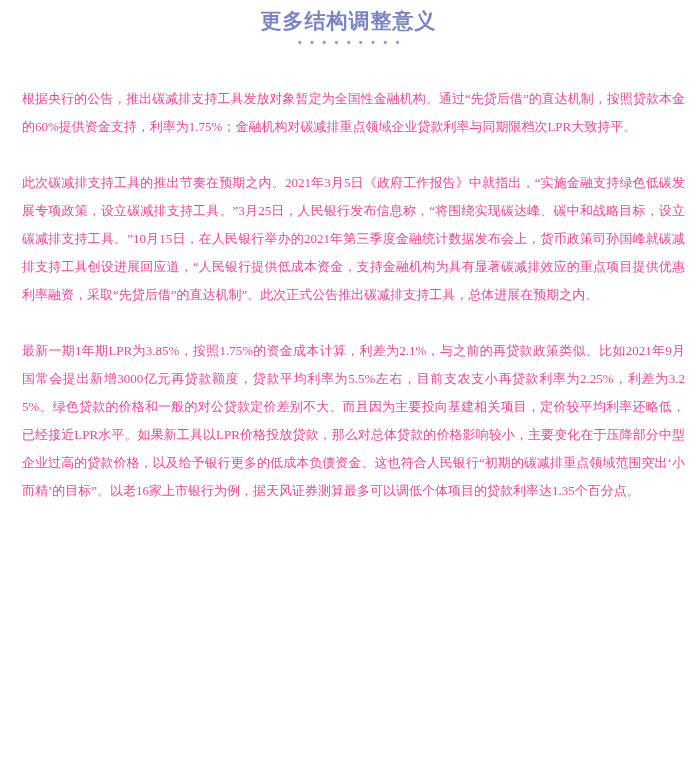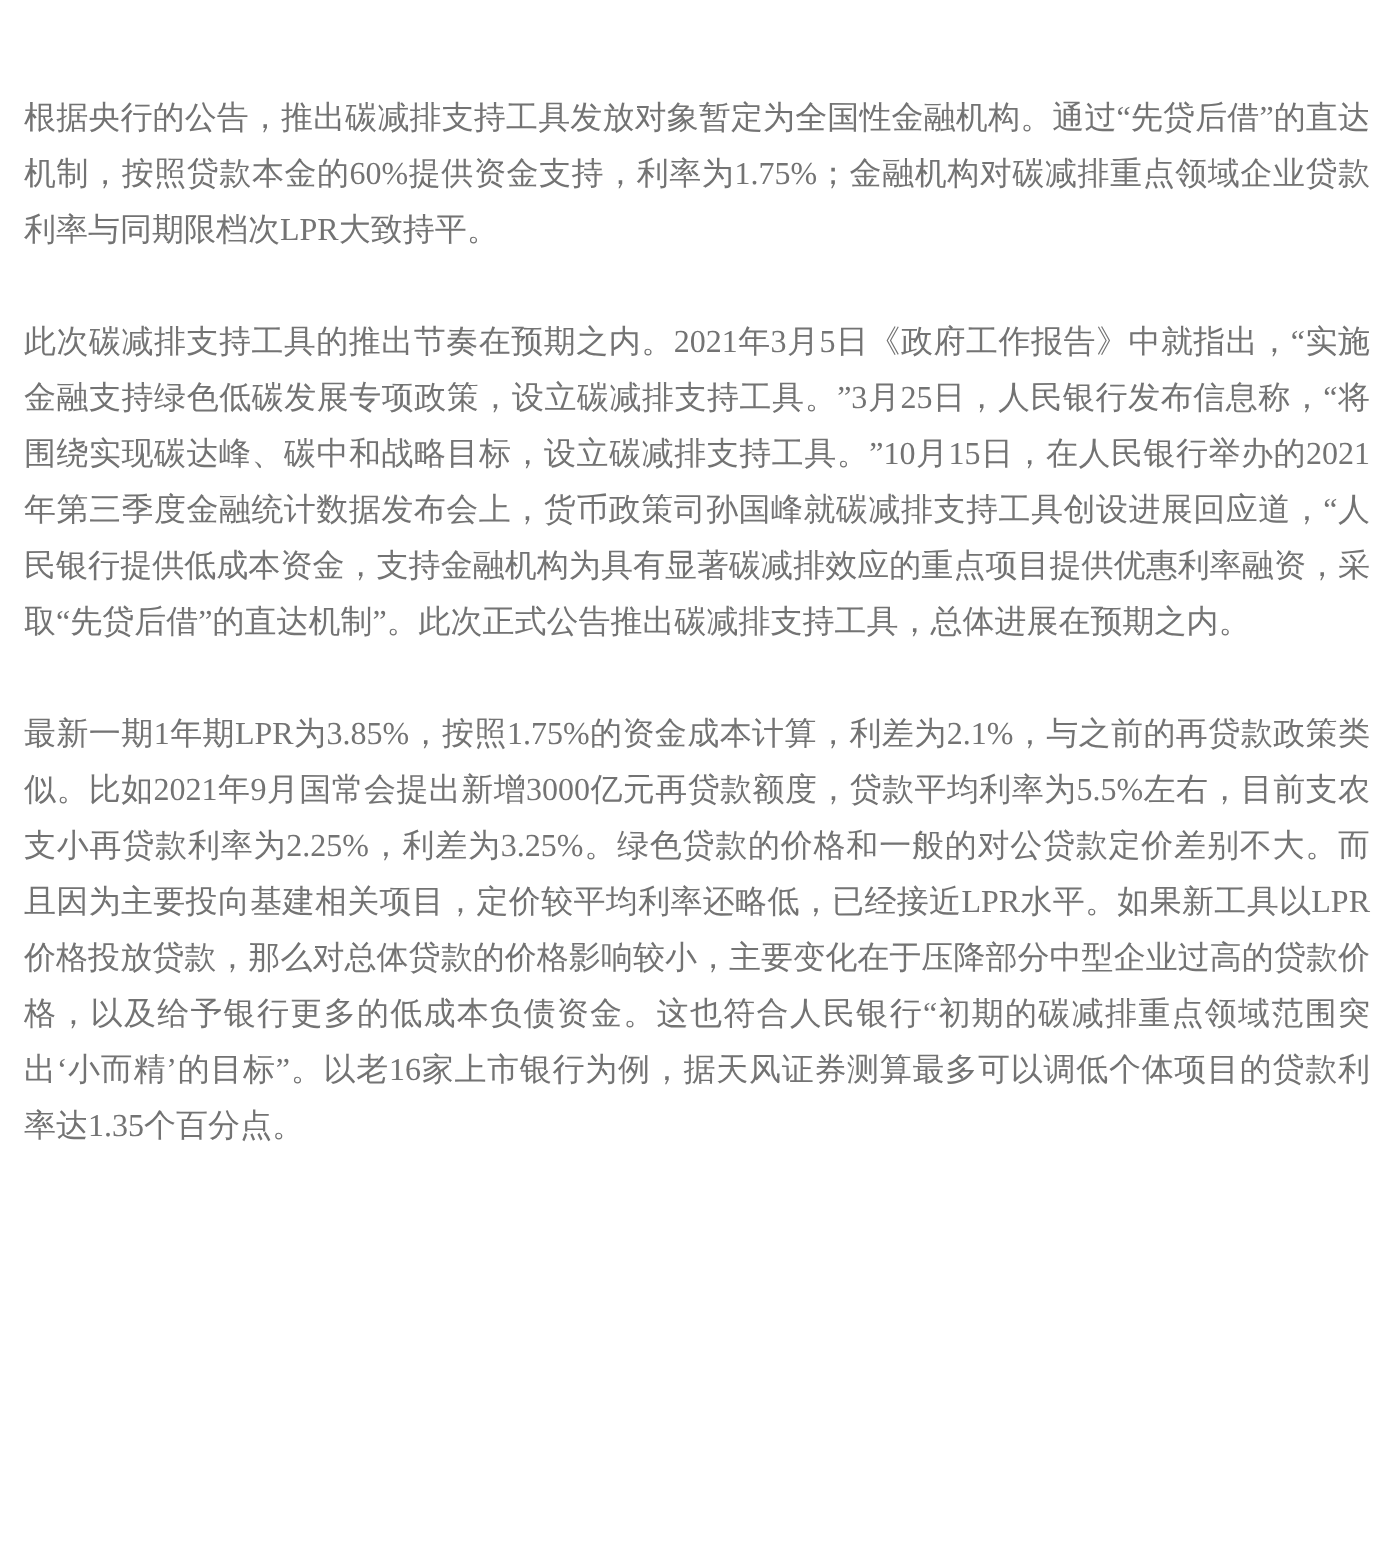--- a/index.html
+++ b/index.html
@@ -39,35 +39,39 @@
     letter-spacing: 8px;
     color: #8f98cf;
     text-indent: 8px; 
     line-height: 10px;
     text-shadow: 0 1px 1px #c9cee9;
   }
   .article {
     margin-top: 38px;
   }
   .article p {
-    margin: 0 0 28px 0;
-    font-size: 16px;
+    margin: 0 0 28px 10px;
+    font-size: 13px;
     line-height: 28px;
-    color: #737373;
+    color: #ec4899;
     text-align: justify;
     text-justify: inter-ideograph;
     word-break: break-all;
   }
   .article p:last-child {
     margin-bottom: 0;
   }
 </style>
 </head>
 <body>
 
 <div class="page">
+  <div class="header">
+    <span class="page-title">更多结构调整意义</span>
+    <span class="title-dots">●●●●●●●●●</span>
+  </div>
 
   <div class="article">
       <p>根据央行的公告，推出碳减排支持工具发放对象暂定为全国性金融机构。通过“先贷后借”的直达机制，按照贷款本金的60%提供资金支持，利率为1.75%；金融机构对碳减排重点领域企业贷款利率与同期限档次LPR大致持平。</p>
       <p>此次碳减排支持工具的推出节奏在预期之内。2021年3月5日《政府工作报告》中就指出，“实施金融支持绿色低碳发展专项政策，设立碳减排支持工具。”3月25日，人民银行发布信息称，“将围绕实现碳达峰、碳中和战略目标，设立碳减排支持工具。”10月15日，在人民银行举办的2021年第三季度金融统计数据发布会上，货币政策司孙国峰就碳减排支持工具创设进展回应道，“人民银行提供低成本资金，支持金融机构为具有显著碳减排效应的重点项目提供优惠利率融资，采取“先贷后借”的直达机制”。此次正式公告推出碳减排支持工具，总体进展在预期之内。</p>
       <p>最新一期1年期LPR为3.85%，按照1.75%的资金成本计算，利差为2.1%，与之前的再贷款政策类似。比如2021年9月国常会提出新增3000亿元再贷款额度，贷款平均利率为5.5%左右，目前支农支小再贷款利率为2.25%，利差为3.25%。绿色贷款的价格和一般的对公贷款定价差别不大。而且因为主要投向基建相关项目，定价较平均利率还略低，已经接近LPR水平。如果新工具以LPR价格投放贷款，那么对总体贷款的价格影响较小，主要变化在于压降部分中型企业过高的贷款价格，以及给予银行更多的低成本负债资金。这也符合人民银行“初期的碳减排重点领域范围突出‘小而精’的目标”。以老16家上市银行为例，据天风证券测算最多可以调低个体项目的贷款利率达1.35个百分点。</p>
     </div>
 </div>
 
 </body></html>

